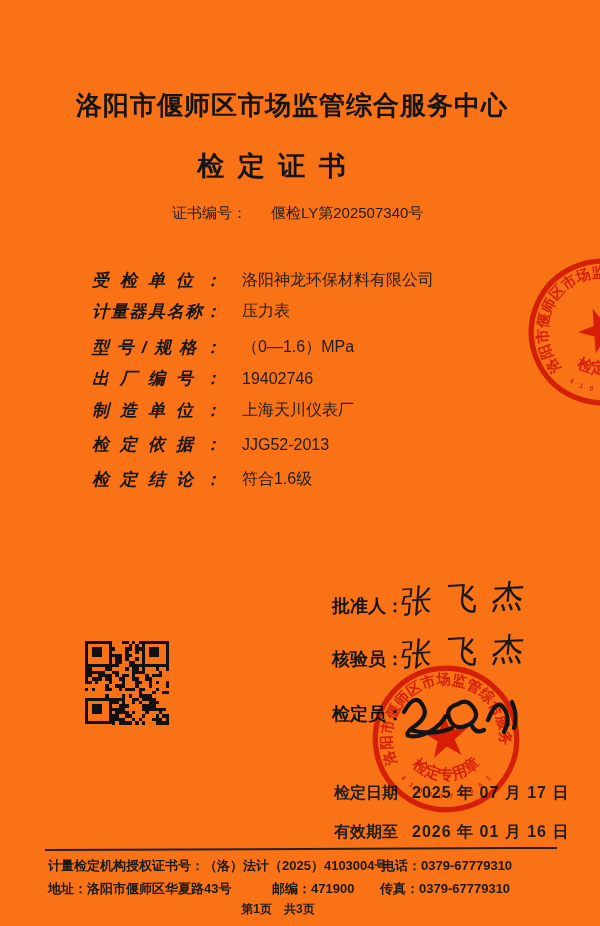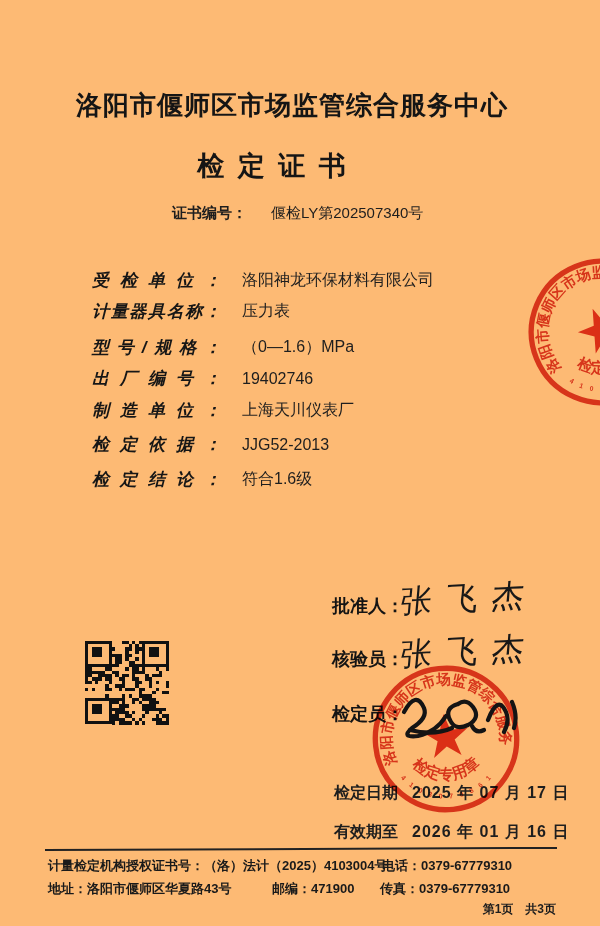--- a/index.html
+++ b/index.html
@@ -1,48 +1,48 @@
 <!DOCTYPE html>
 <html><head>
 <meta charset="utf-8">
 <style>
   html,body{margin:0;padding:0;background:#e8e8e8;}
   .page{
-    position:relative;width:600px;height:926px;background:#fdba74;
+    position:relative;width:600px;height:926px;background:#f97316;
     overflow:hidden;font-family:"Liberation Sans","DejaVu Sans",sans-serif;
     color:#1e1e1e;margin:0 auto;
   }
   .org-title{
     position:absolute;top:88px;left:0;width:584px;text-align:center;
     font-size:26px;font-weight:bold;letter-spacing:1px;color:#151515;
   }
   .doc-title{
     position:absolute;top:148px;left:0;width:546px;text-align:center;
     font-size:27px;font-weight:bold;letter-spacing:3px;color:#151515;
   }
   .cert-line{position:absolute;top:204px;left:172px;font-size:15px;}
-  .cert-line .lbl{font-weight:bold;}
+  .cert-line .lbl{font-weight:normal;}
   .cert-line .val{margin-left:24px;font-weight:400;}
   .frow{position:absolute;left:92px;white-space:nowrap;}
   .flabel{
     display:inline-block;width:129px;font-size:17px;font-weight:bold;
     text-align:justify;text-align-last:justify;-moz-text-align-last:justify;
     vertical-align:middle;color:#161616;font-style:italic;
   }
   .fvalue{margin-left:21px;font-size:16px;font-weight:500;vertical-align:middle;}
   .sigrow-label{position:absolute;font-size:18px;font-weight:bold;color:#141414;}
   .sig-name{
     position:absolute;font-size:32px;letter-spacing:14px;color:#181818;
     transform:rotate(-3deg) skewX(-8deg);font-weight:500;white-space:nowrap;
   }
   .daterow{position:absolute;font-size:16px;font-weight:bold;white-space:nowrap;}
   .daterow .dval{margin-left:14px;letter-spacing:1px;}
   .sep-line{position:absolute;top:848px;left:45px;width:512px;height:2px;background:#222;transform:rotate(-0.25deg);}
   .footer-line{position:absolute;font-size:13px;font-weight:600;color:#1a1a1a;white-space:nowrap;}
-  .page-info{position:absolute;top:901px;left:0;width:556px;text-align:right;font-size:12px;font-weight:600;}
+  .page-info{position:absolute;top:901px;left:0;width:556px;text-align:center;font-size:12px;font-weight:600;}
   .qr{position:absolute;left:85px;top:639px;width:84px;height:87px;}
   .stamp{position:absolute;mix-blend-mode:multiply;opacity:.92;}
   .stamp-bottom{left:370px;top:663px;width:152px;height:152px;transform:rotate(-6deg);z-index:4;}
   .stamp-right{left:526px;top:256px;width:152px;height:152px;transform:rotate(-22deg);z-index:3;}
   .scribble{position:absolute;left:396px;top:686px;z-index:5;}
 </style>
 </head>
 <body>
 
 <div class="page">

